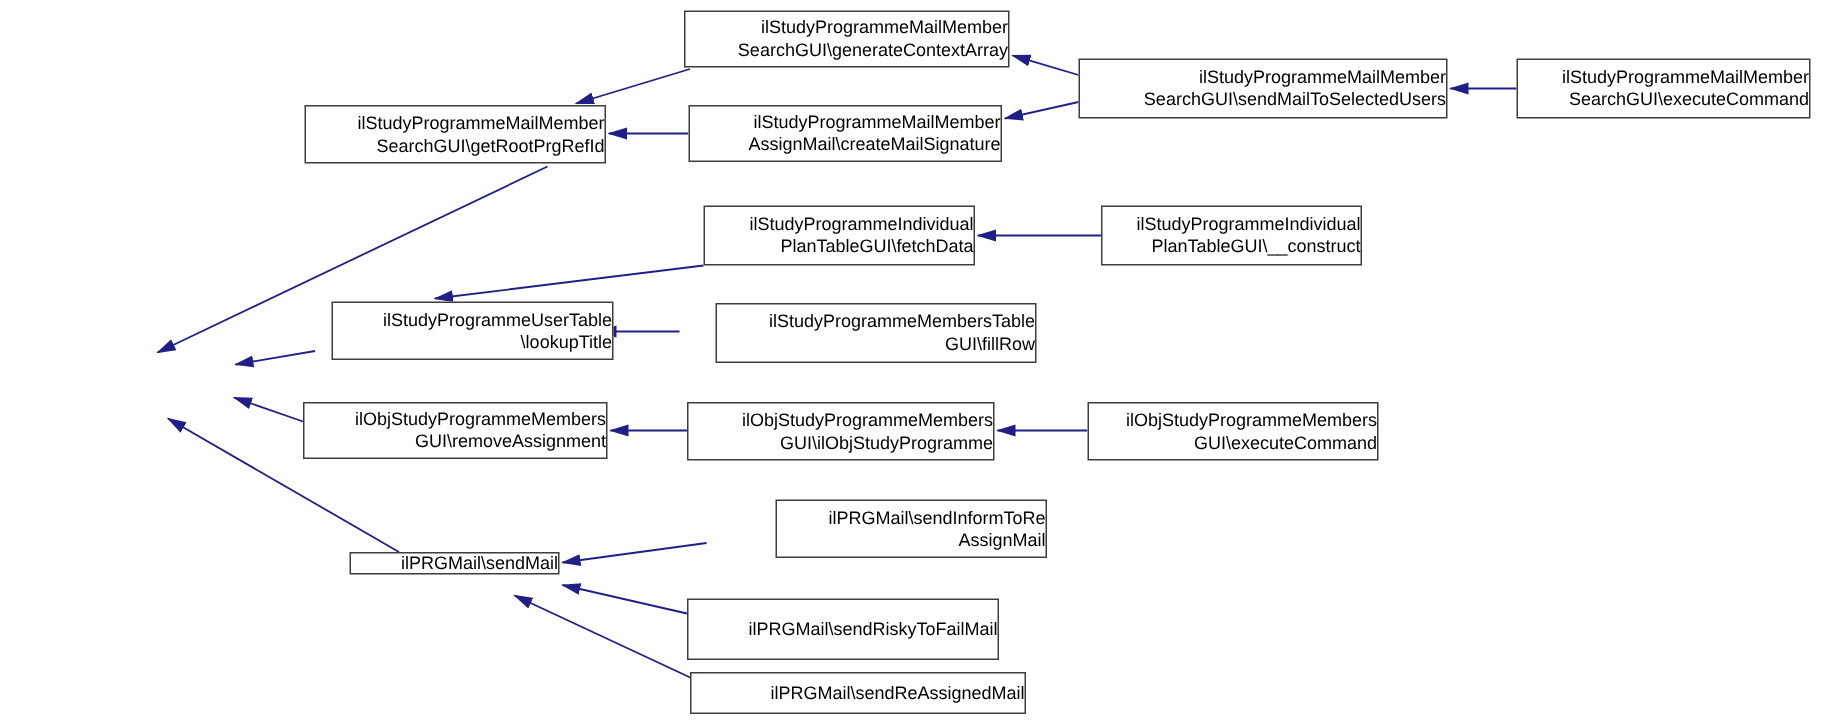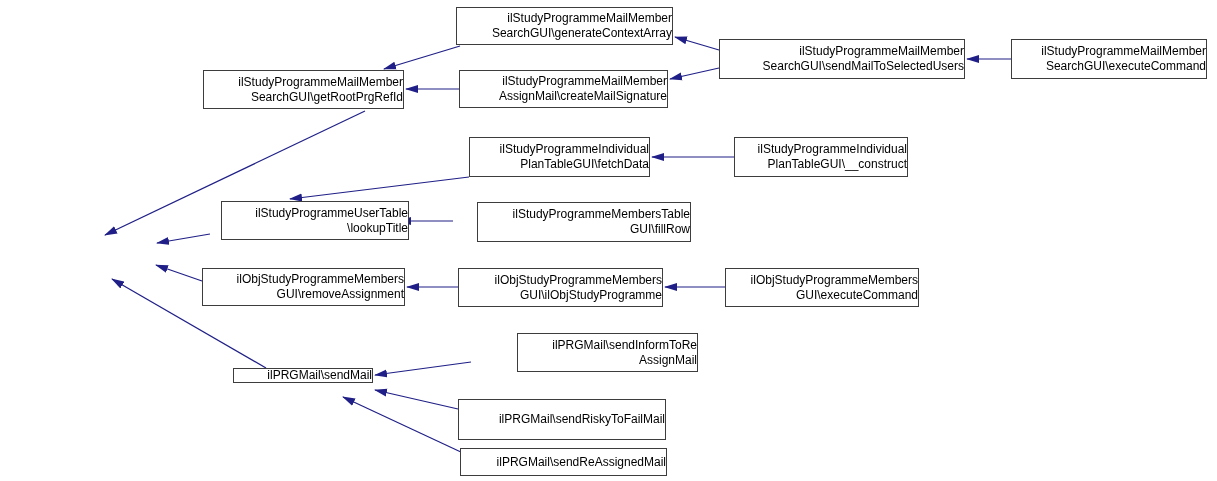--- a/index.html
+++ b/index.html
@@ -120,16 +120,16 @@
     <div class="node" style="left: 233px; top: 368px; width: 140px; height: 15px;">
       <div>ilPRGMail\sendMail</div>
     </div>
     <div class="node" style="left: 471px; top: 333px; width: 181px; height: 39px; margin-left: 46px;">
       <div>ilPRGMail\sendInformToRe</div>
       <div>AssignMail</div>
     </div>
     <div class="node" style="left: 458px; top: 399px; width: 208px; height: 41px;">
       <div>ilPRGMail\sendRiskyToFailMail</div>
     </div>
-    <div class="node" style="left: 460px; top: 448px; width: 207px; height: 28px;">
+    <div class="node" style="left: 460px; top: 448px; width: 224px; height: 28px;">
       <div>ilPRGMail\sendReAssignedMail</div>
     </div>
   </div>
 
 </body></html>

